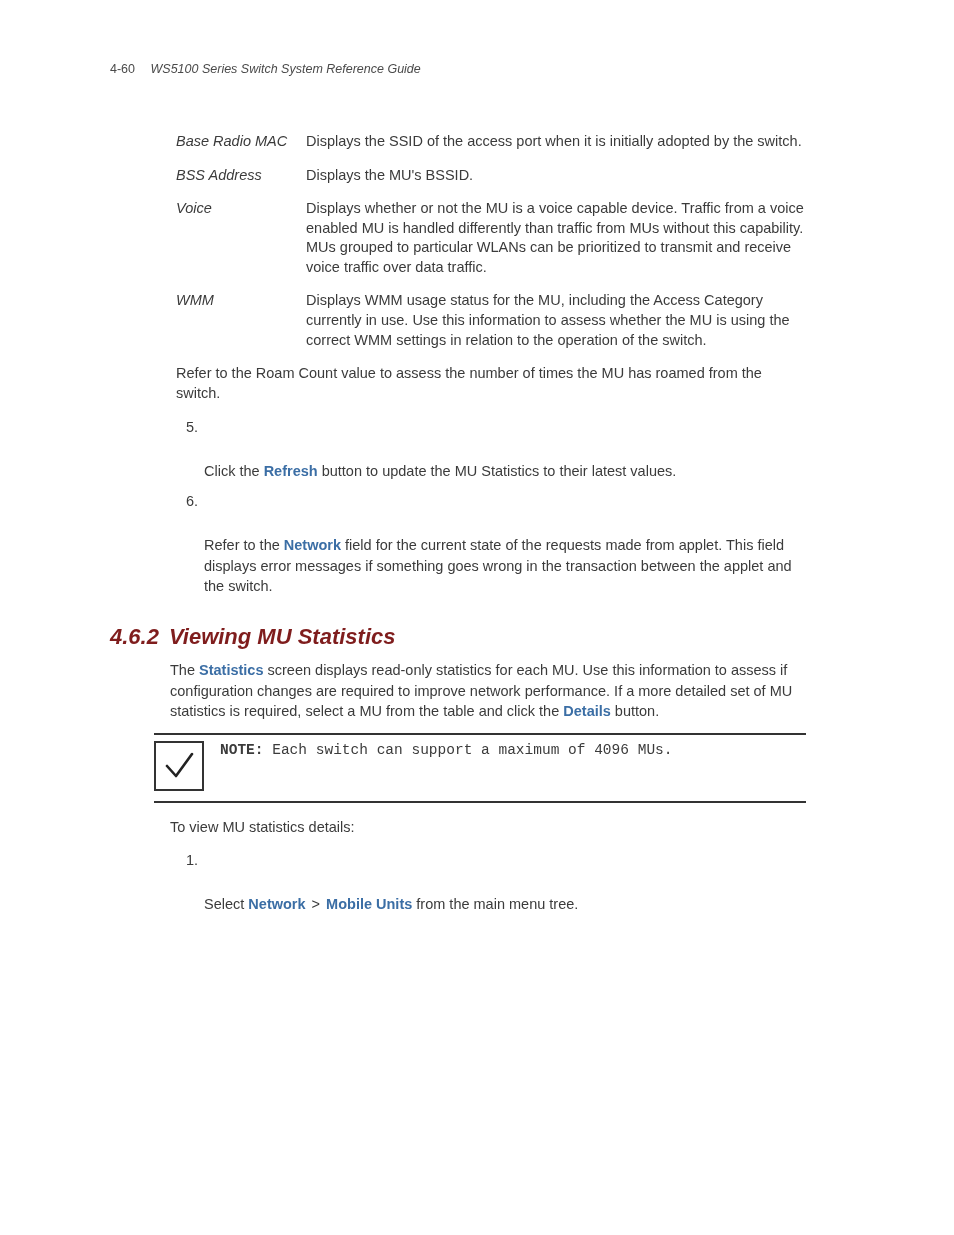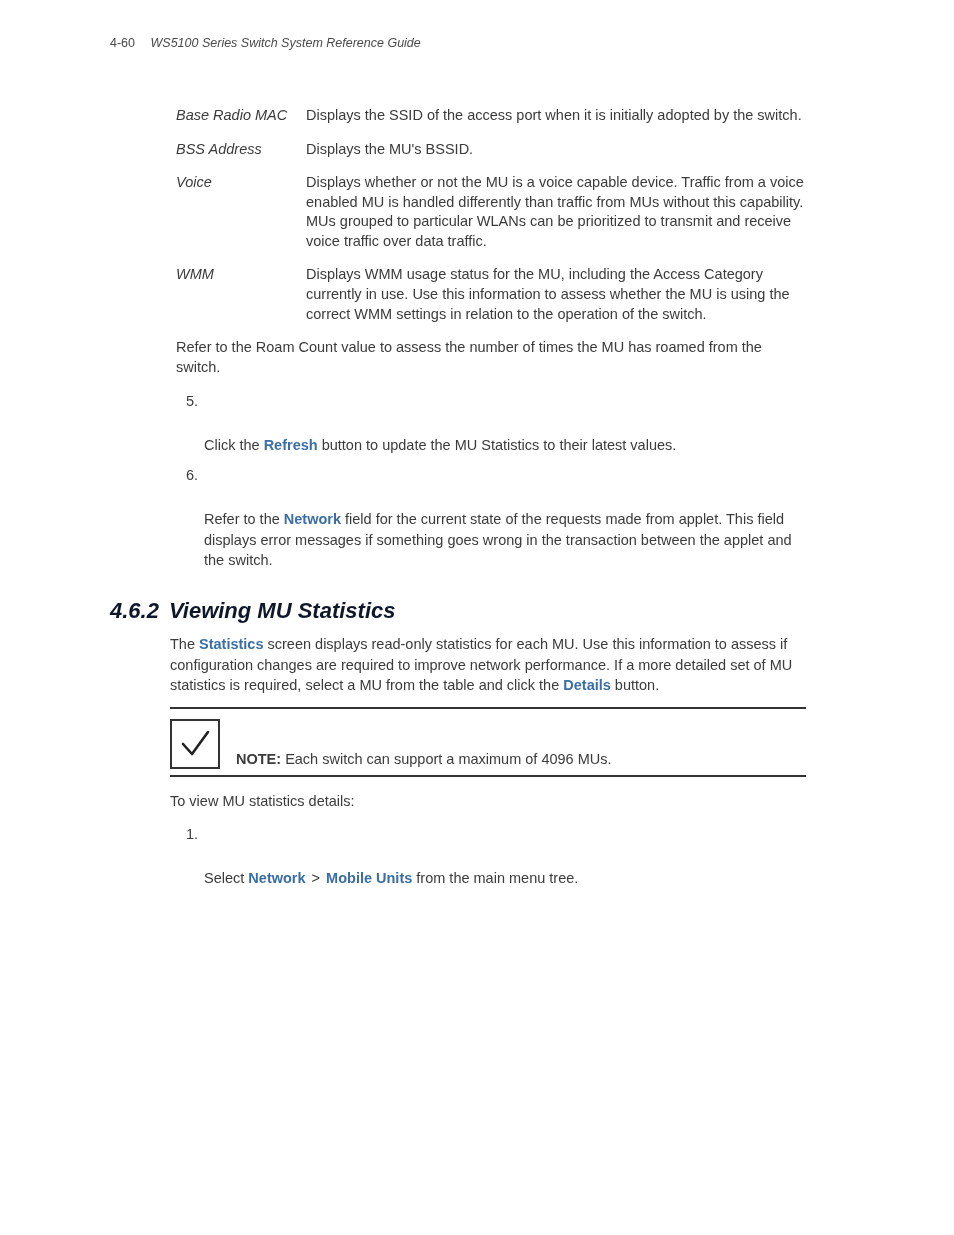--- a/index.html
+++ b/index.html
@@ -10,21 +10,21 @@
     height: 1235px;
     background: #ffffff;
     font-family: "Helvetica Neue", Arial, sans-serif;
     color: #3b3b3b;
   }
   .page {
     position: relative;
     width: 886px;
     height: 1235px;
     box-sizing: border-box;
-    padding: 36px 80px 40px 110px;
+    padding: 62px 80px 40px 110px;
   }
   .header {
     font-size: 12.5px;
     color: #4a4a4a;
     margin-bottom: 56px;
   }
   .header .pn {
     font-style: normal;
     margin-right: 12px;
   }
@@ -69,43 +69,44 @@
     flex: 0 0 22px;
     text-align: right;
     padding-right: 6px;
   }
   .ol-body { flex: 1; margin-top: 44px; }
   .bold-blue { font-weight: 700; color: #3b6ea5; }
   .section-h {
     font-size: 22px;
     font-weight: 700;
     font-style: italic;
-    color: #0f172a;
+    color: #7f1d1d;
     margin-top: 28px;
     margin-bottom: 10px;
     margin-left: 0;
     font-family: "Helvetica Neue", Arial, sans-serif;
   }
   .section-h .num { margin-right: 10px; }
   .para {
     margin-left: 60px;
     font-size: 14.5px;
     line-height: 1.4;
     color: #3b3b3b;
     margin-bottom: 12px;
   }
   .note-block {
-    margin-left: 60px;
+    margin-left: 44px;
     border-top: 2.5px solid #333;
     border-bottom: 2.5px solid #333;
     padding: 6px 0 6px 0;
     display: flex;
-    align-items: flex-end;
+    align-items: flex-start;
     min-height: 54px;
     margin-bottom: 14px;
+    font-family: Liberation Mono, monospace;
   }
   .note-icon-wrap {
     width: 46px;
     height: 46px;
     border: 2px solid #333;
     display: flex;
     align-items: center;
     justify-content: center;
     margin-right: 16px;
     flex: 0 0 46px;

